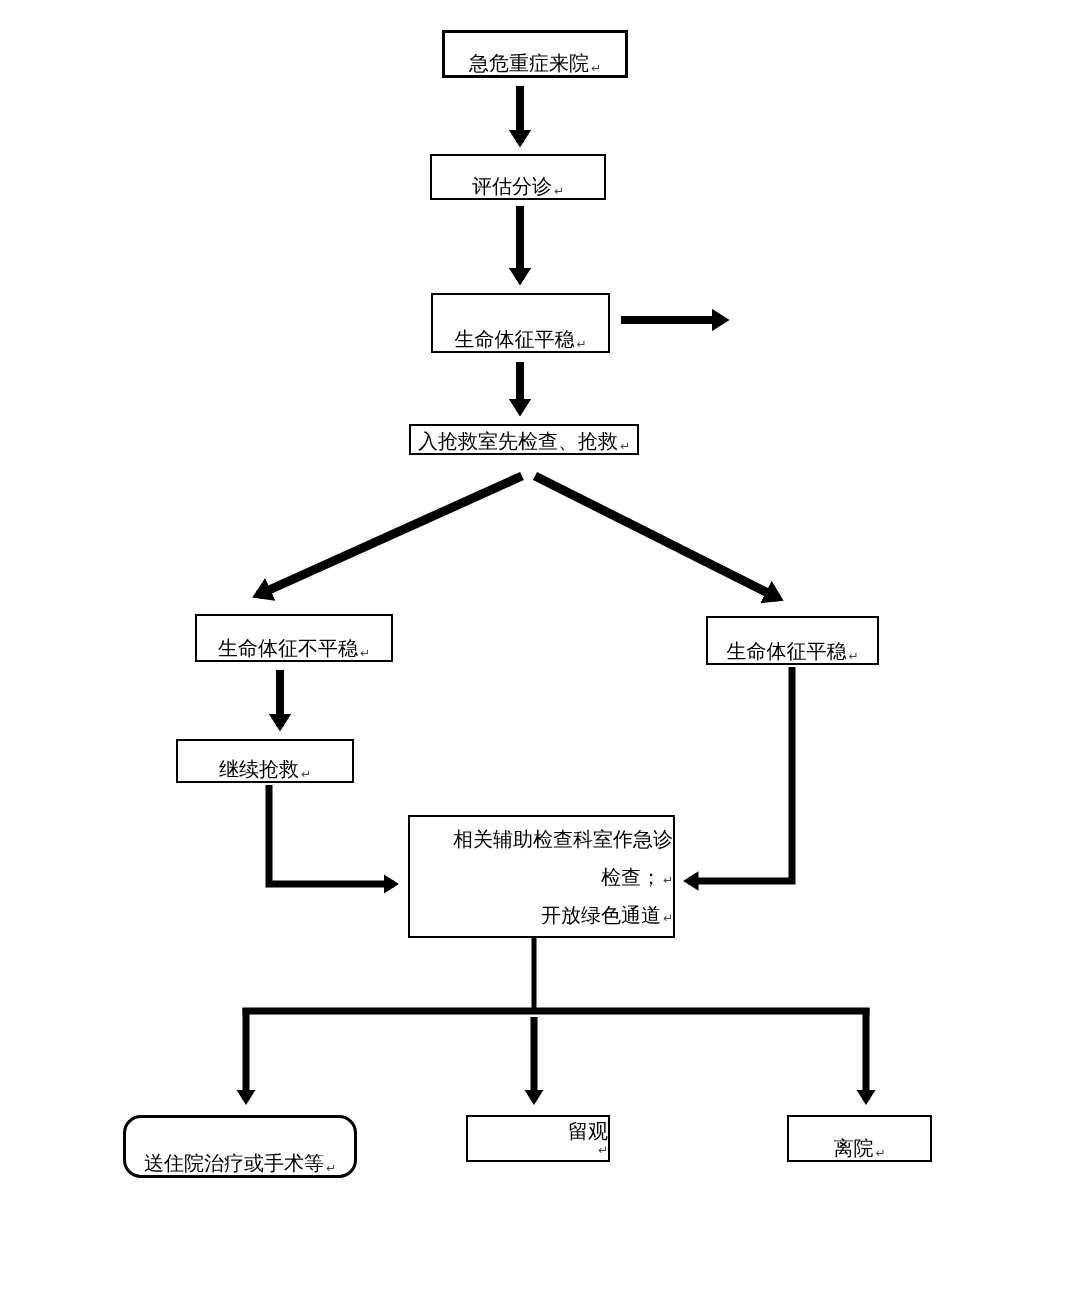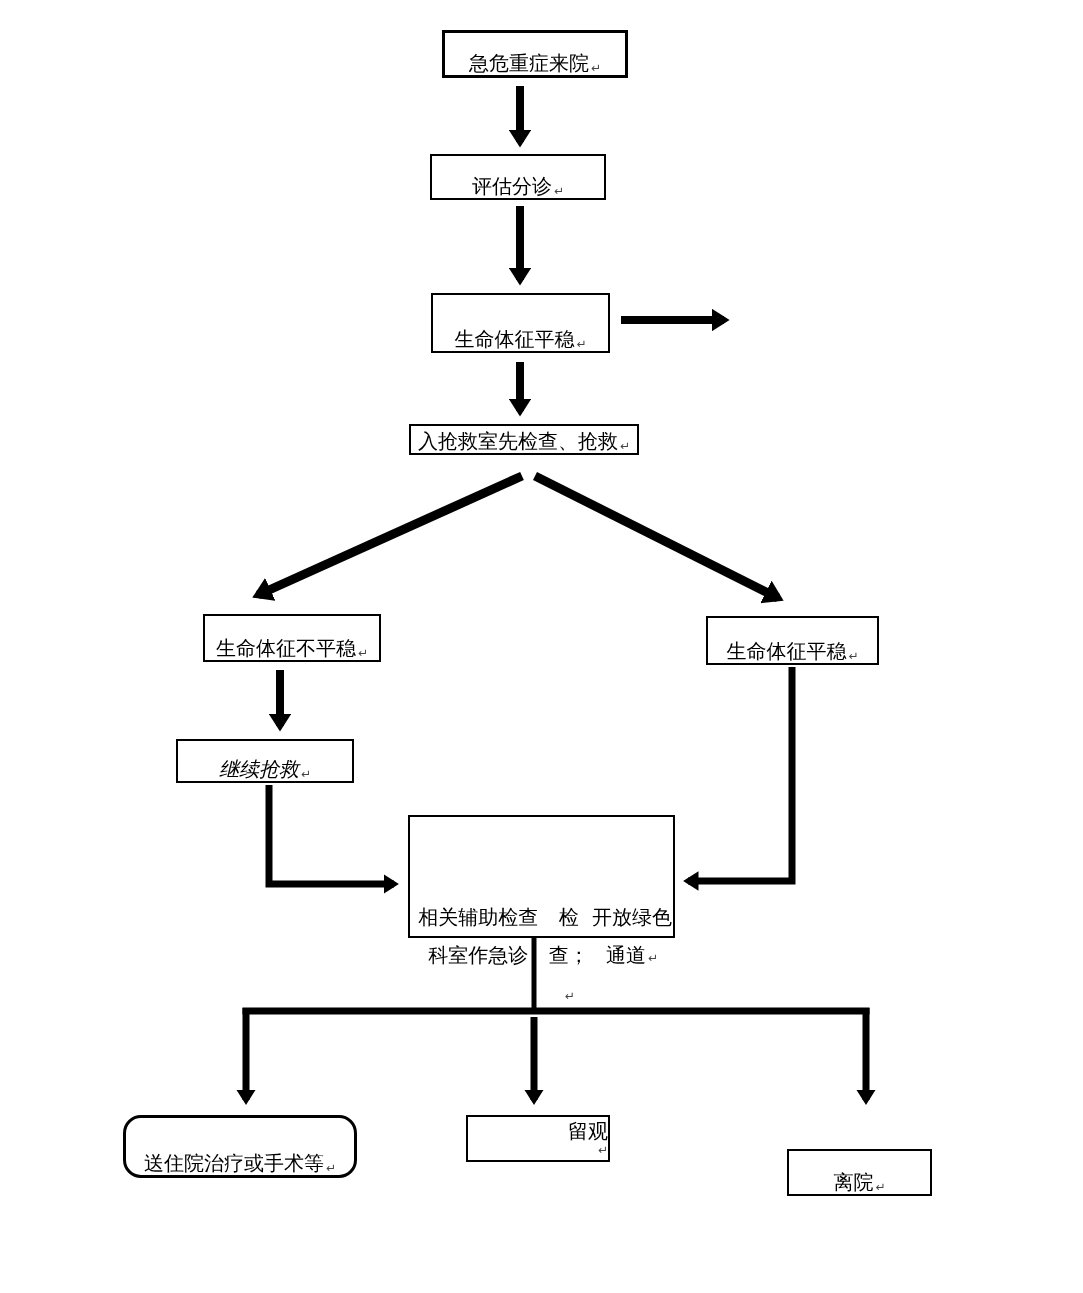--- a/index.html
+++ b/index.html
@@ -26,21 +26,21 @@
     align-items: flex-end;
     justify-content: center;
     font-size: 20px;
     line-height: 1.2;
     white-space: nowrap;
     text-align: center;
   }
   .node--thick { border-width: 3px; }
   .node--multi {
     white-space: normal;
-    flex-direction: row;
+    flex-direction: column;
   }
   .node--multi .row {
     line-height: 38px;
     height: 38px;
     display: block;
   }
   .mark {
     font-family: "DejaVu Sans", sans-serif;
     font-size: 12px;
     color: #444444;
@@ -90,49 +90,49 @@
     <span>生命体征平稳</span>
       <span class="mark">↵</span>
   </div>
 
 
   <div class="node" style="left:409px; top:424px; width:230px; height:31px;">
     <span>入抢救室先检查、抢救</span>
       <span class="mark">↵</span>
   </div>
 
-  <div class="node" style="left:195px; top:614px; width:178px; height:48px;margin-left:8px;">
+  <div class="node" style="left:195px; top:614px; width:198px; height:48px;">
     <span>生命体征不平稳</span>
       <span class="mark">↵</span>
   </div>
 
   <div class="node" style="left:706px; top:616px; width:173px; height:49px;">
     <span>生命体征平稳</span>
       <span class="mark">↵</span>
   </div>
 
-  <div class="node" style="left:176px; top:739px; width:178px; height:44px;font-style:italic;">
+  <div class="node" style="left:176px; top:739px; width:178px; height:44px;">
     <span>继续抢救</span>
       <span class="mark">↵</span>
   </div>
 
   <div class="node node--multi" style="left:408px; top:815px; width:267px; height:123px;">
     <span class="row"><span>相关辅助检查科室作急诊</span></span>
     <span class="row"><span>检查；</span><span class="mark">↵</span></span>
     <span class="row"><span>开放绿色通道</span><span class="mark">↵</span></span>
   </div>
 
   <div class="node node--thick" style="left:123px; top:1115px; width:234px; height:63px;border-radius:18px;">
     <span>送住院治疗或手术等</span>
       <span class="mark">↵</span>
   </div>
 
   <div class="node" style="left:466px; top:1115px; width:144px; height:47px;flex-direction:column;">
     <span>留观</span>
       <span class="mark">↵</span>
   </div>
 
-  <div class="node" style="left:787px; top:1115px; width:145px; height:47px;margin-top:34px;">
+  <div class="node" style="left:787px; top:1115px; width:145px; height:47px;">
     <span>离院</span>
       <span class="mark">↵</span>
   </div>
 
 </div>
 
 </body></html>

